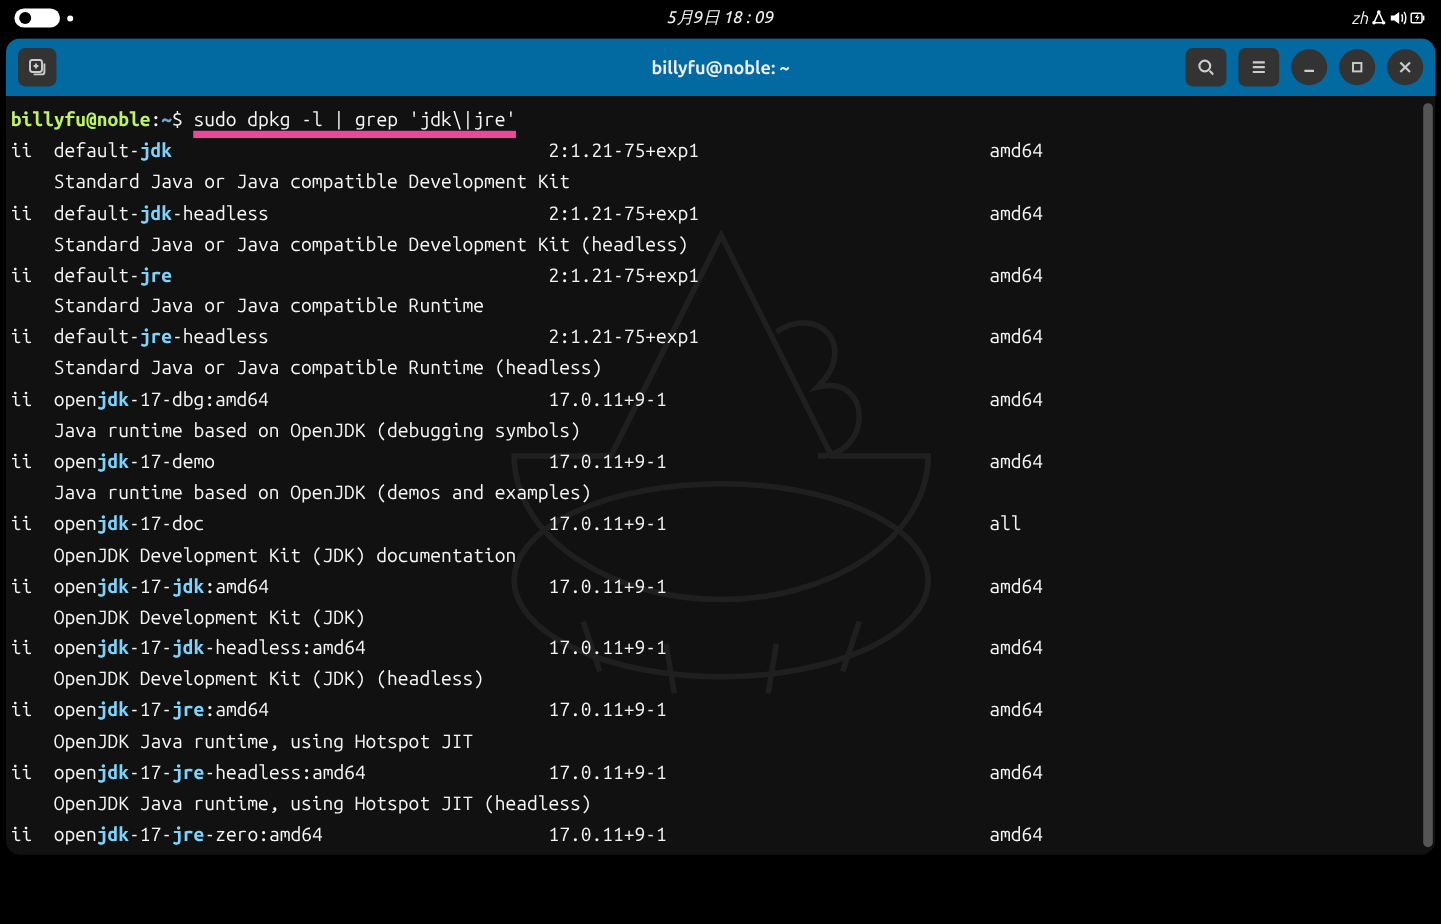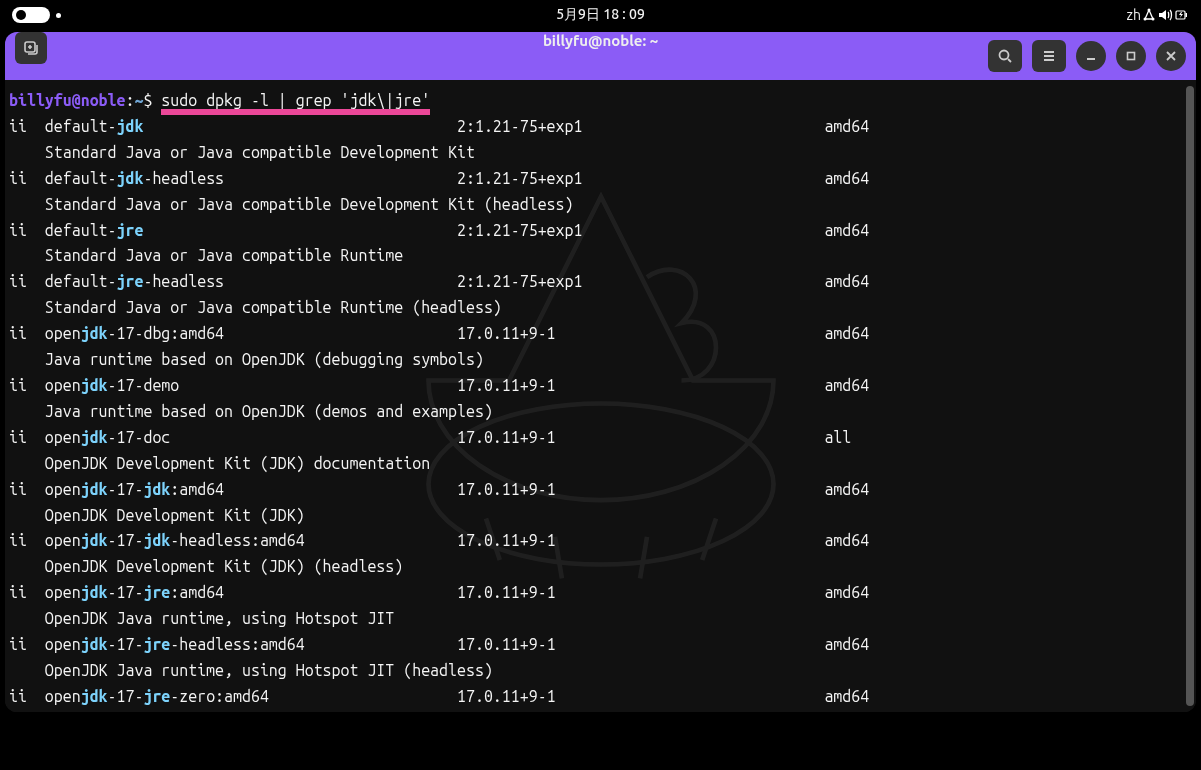--- a/index.html
+++ b/index.html
@@ -16,20 +16,21 @@
   
   .topbar {
     height: 30px;
     display: flex;
     align-items: center;
     justify-content: space-between;
     padding: 0 12px;
     font-family: "Ubuntu", sans-serif;
     font-size: 14px;
     color: #f0f0f0;
+    font-style: italic;
   }
   .topbar-left {
     display: flex;
     align-items: center;
     gap: 6px;
   }
   .pill {
     width: 38px;
     height: 16px;
     border-radius: 10px;
@@ -62,22 +63,23 @@
     right: 5px;
     height: 680px;
     background: #1a1a1a;
     border-radius: 12px;
     overflow: hidden;
     display:flex;
     flex-direction:column;
   }
   .titlebar {
     height: 48px;
-    background: #8b5cf6;
+    background: #0369a1;
     display:flex;
+    align-items:center;
     padding: 0 10px;
     position:relative;
   }
   .newtab-btn {
     width: 32px; height:32px;
     border-radius:6px;
     background:#333;
     display:flex;align-items:center;justify-content:center;
     color:#ccc;
   }
@@ -114,21 +116,21 @@
     flex:1;
     background:#111;
     padding: 8px 4px;
     color:#f5f5f5;
     line-height: 1.62;
     font-size:16px;
     position:relative;
     overflow:hidden;
   }
   .term pre { font-family:inherit; white-space:pre; }
-  .prompt-user { color:#8b5cf6; font-weight:bold; }
+  .prompt-user { color:#bef264; font-weight:bold; }
   .prompt-colon { color:#f5f5f5; }
   .prompt-path { color:#70a6d4; font-weight:bold; }
   .prompt-sym  { color:#f5f5f5; }
   .cmd-underline {
     border-bottom: 6px solid #ec4899;
   }
   .hl { color:#7dd3fc; font-weight:bold; }
   .scrollbar {
     position:absolute;
     top:6px; right:2px;

